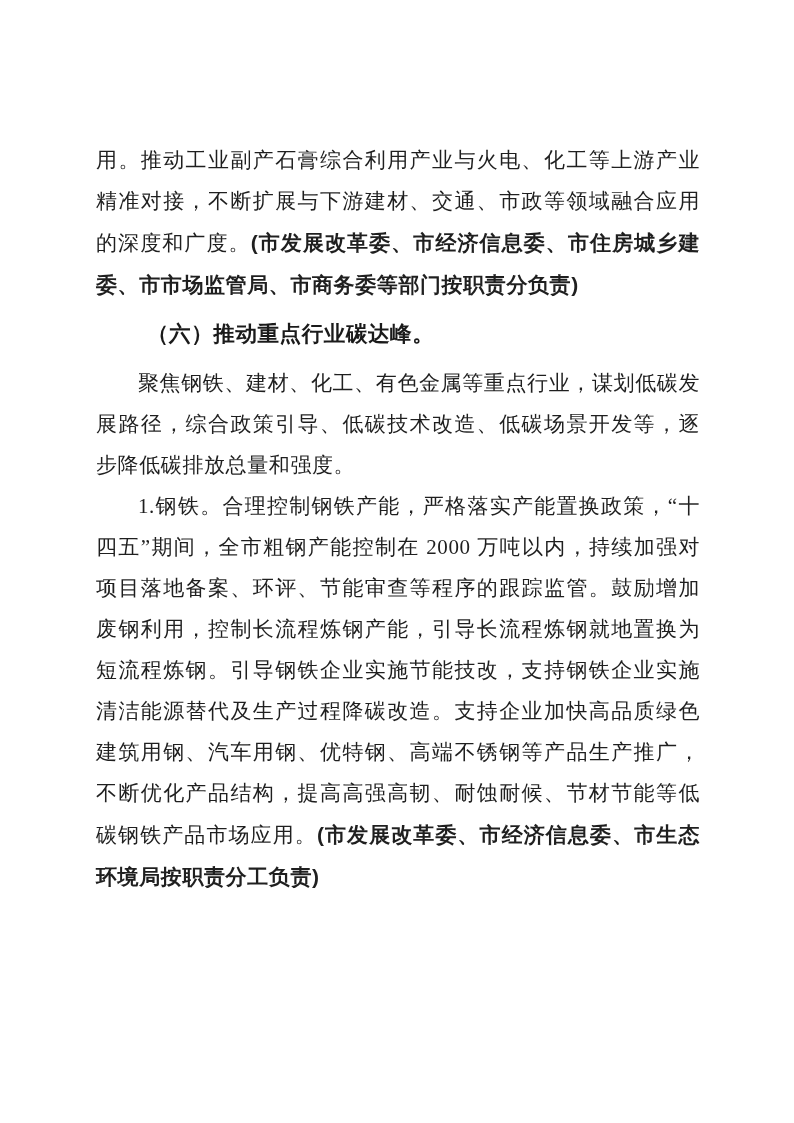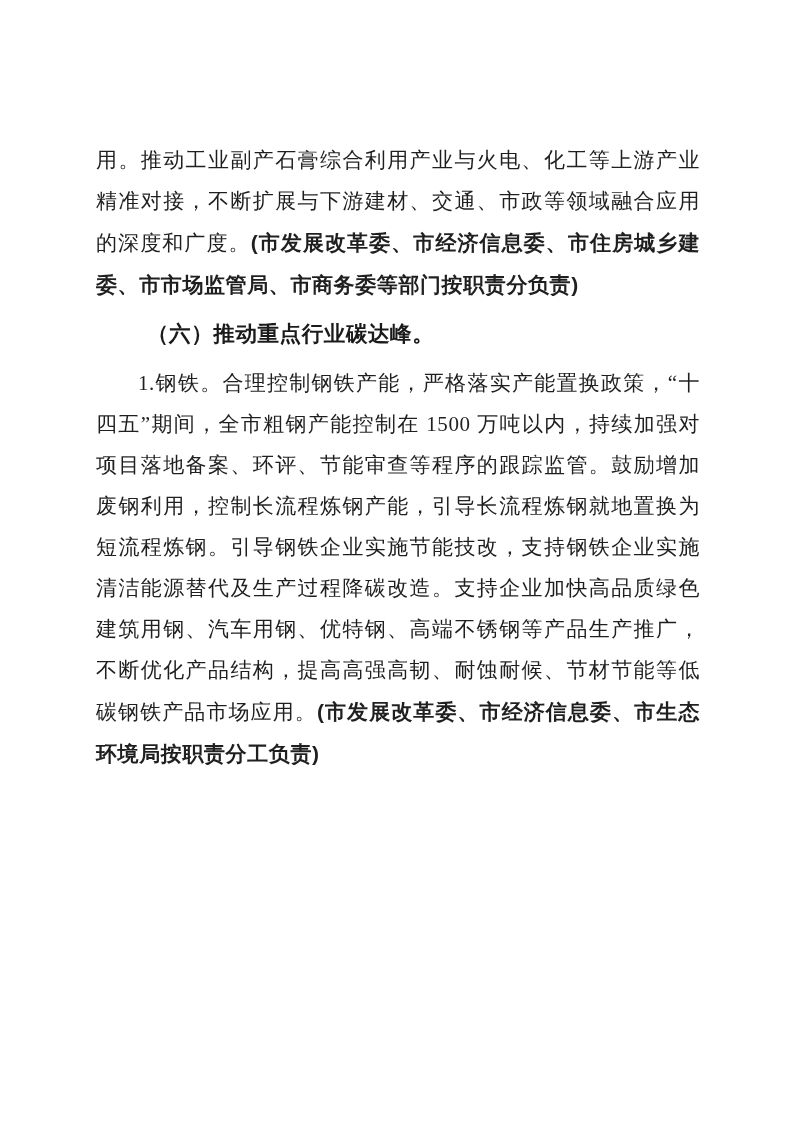--- a/index.html
+++ b/index.html
@@ -66,22 +66,23 @@
 <body>
 
 <div class="page">
 
   <main class="doc-body">
 
     <p class="para continuation"><span class="songti">用。推动工业副产石膏综合利用产业与火电、化工等上游产业精准对接，不断扩展与下游建材、交通、市政等领域融合应用的深度和广度。</span><span class="heiti">(市发展改革委、市经济信息委、市住房城乡建委、市市场监管局、市商务委等部门按职责分负责)</span></p>
 
     <h2 class="heading">（六）推动重点行业碳达峰。</h2>
 
+    <p class="para"><span class="songti">聚焦钢铁、建材、化工、有色金属等重点行业，谋划低碳发展路径，综合政策引导、低碳技术改造、低碳场景开发等，逐步降低碳排放总量和强度。</span></p>
 
-    <p class="para"><span class="songti">1.钢铁。合理控制钢铁产能，严格落实产能置换政策，“十四五”期间，全市粗钢产能控制在 1500 万吨以内，持续加强对项目落地备案、环评、节能审查等程序的跟踪监管。鼓励增加废钢利用，控制长流程炼钢产能，引导长流程炼钢就地置换为短流程炼钢。引导钢铁企业实施节能技改，支持钢铁企业实施清洁能源替代及生产过程降碳改造。支持企业加快高品质绿色建筑用钢、汽车用钢、优特钢、高端不锈钢等产品生产推广，不断优化产品结构，提高高强高韧、耐蚀耐候、节材节能等低碳钢铁产品市场应用。</span><span class="heiti">(市发展改革委、市经济信息委、市生态环境局按职责分工负责)</span></p>
+    <p class="para"><span class="songti">1.钢铁。合理控制钢铁产能，严格落实产能置换政策，“十四五”期间，全市粗钢产能控制在 2000 万吨以内，持续加强对项目落地备案、环评、节能审查等程序的跟踪监管。鼓励增加废钢利用，控制长流程炼钢产能，引导长流程炼钢就地置换为短流程炼钢。引导钢铁企业实施节能技改，支持钢铁企业实施清洁能源替代及生产过程降碳改造。支持企业加快高品质绿色建筑用钢、汽车用钢、优特钢、高端不锈钢等产品生产推广，不断优化产品结构，提高高强高韧、耐蚀耐候、节材节能等低碳钢铁产品市场应用。</span><span class="heiti">(市发展改革委、市经济信息委、市生态环境局按职责分工负责)</span></p>
 
 
   </main>
 
   <footer class="page-footer">
     <span>- 12 -</span>
   </footer>
 
 </div>
 

